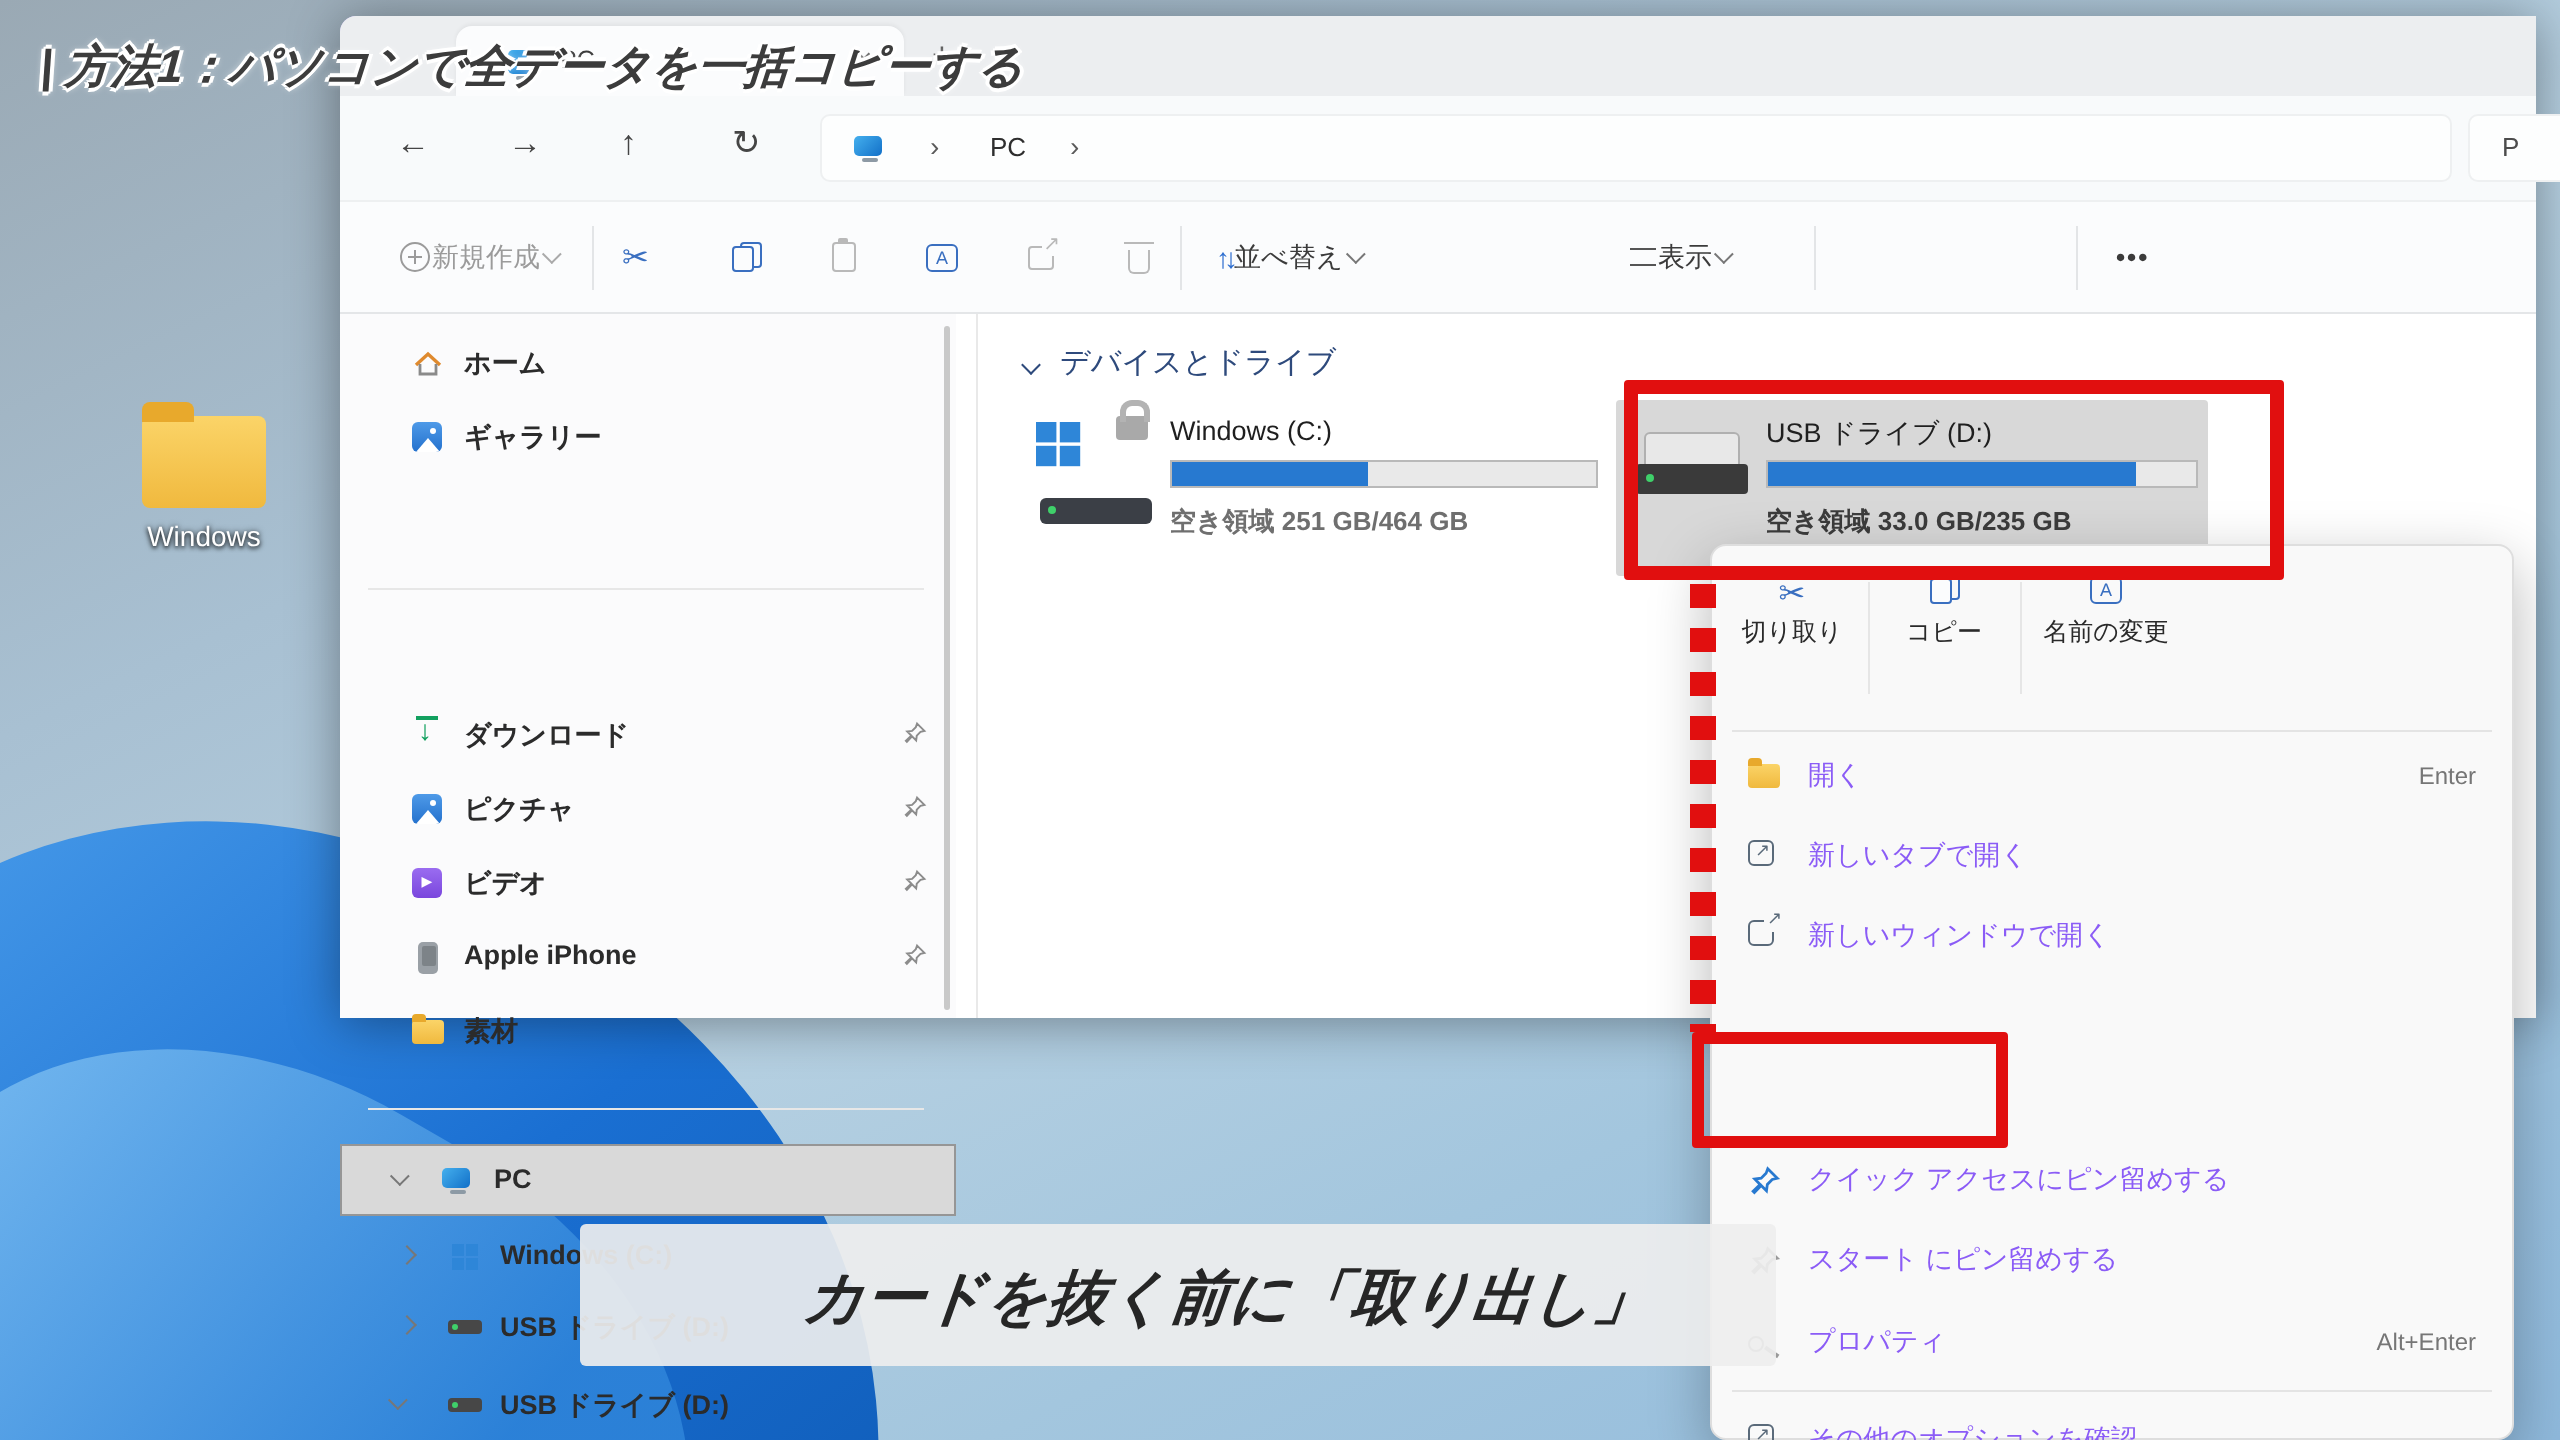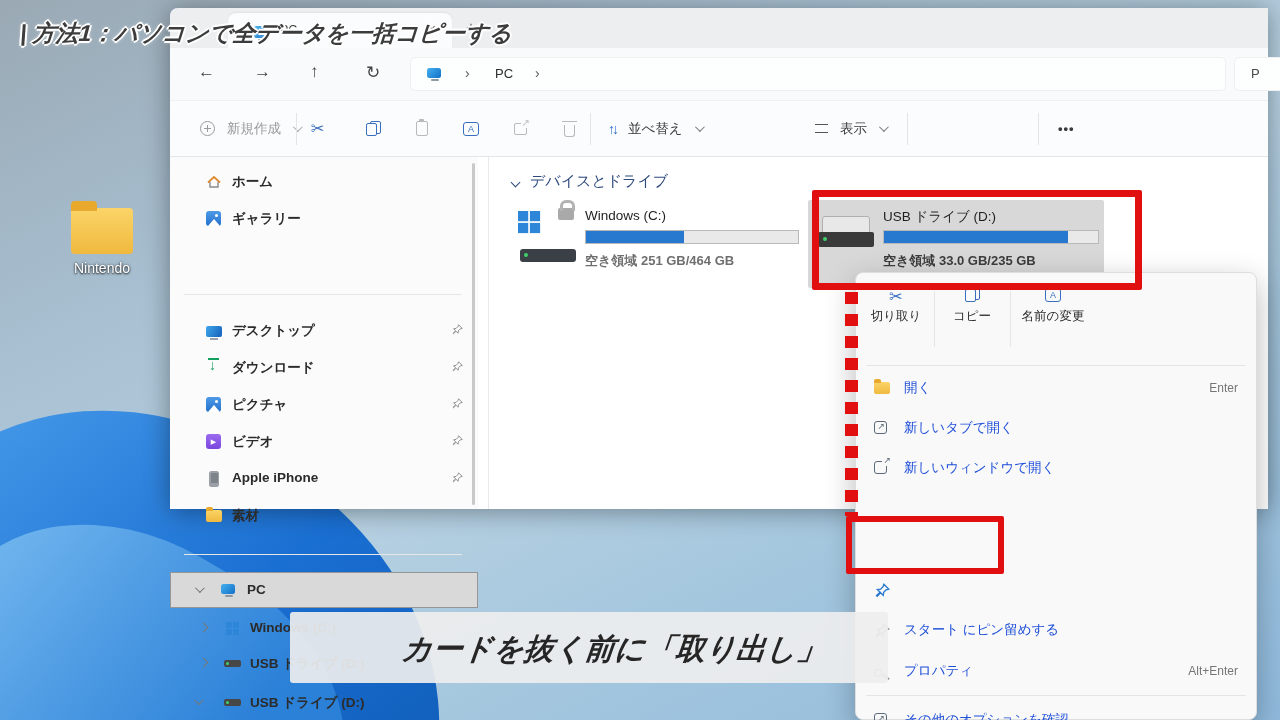--- a/index.html
+++ b/index.html
@@ -29,21 +29,21 @@
 
   .navbar{position:absolute;left:0;top:40px;right:0;height:52px;background:#f8fafb;}
   .nav-glyph{position:absolute;top:14px;font-size:17px;color:#454545;}
   .addressbar{position:absolute;left:240px;top:9px;width:816px;height:34px;background:#fdfefe;border:1px solid #eef0f1;border-radius:5px;}
   .crumb-ico{position:absolute;left:16px;top:10px;}
   .crumb-sep{position:absolute;top:7px;font-size:14px;color:#5a5a5a;}
   .crumb-txt{position:absolute;left:84px;top:8px;font-size:13px;color:#2e2e2e;}
   .searchbox{position:absolute;left:1064px;top:9px;width:90px;height:34px;background:#fdfefe;border:1px solid #eef0f1;border-radius:5px;font-size:13px;color:#4c4c4c;padding:8px 0 0 16px;}
 
   .toolbar{position:absolute;left:0;top:92px;right:0;height:57px;background:#fbfcfd;border-top:1px solid #eef0f1;border-bottom:1px solid #e4e6e8;}
-  .tb{position:absolute;top:0;height:100%;display:flex;align-items:center;gap:12px;font-size:13.5px;color:#3b3b3b;}
+  .tb{position:absolute;top:0;height:100%;display:flex;align-items:center;gap:1px;font-size:13.5px;color:#3b3b3b;}
   .tb.dis{color:#9b9b9b;}
   .tdiv{position:absolute;top:12px;width:1px;height:32px;background:#e3e5e7;}
   .chev{display:inline-block;width:7px;height:7px;border-right:1.4px solid #777;border-bottom:1.4px solid #777;transform:rotate(45deg) translateY(-2px);}
   .chev.r{transform:rotate(-45deg);}
   .plus-circle{display:inline-block;width:15px;height:15px;border:1.4px solid #9b9b9b;border-radius:50%;position:relative;}
   .plus-circle::before,.plus-circle::after{content:"";position:absolute;background:#9b9b9b;}
   .plus-circle::before{left:3px;top:6px;width:7px;height:1.4px;}
   .plus-circle::after{left:6px;top:3px;width:1.4px;height:7px;}
   .glyph-cut{font-size:16px;color:#3a6fc0;}
   .ic-copy{position:relative;width:15px;height:15px;}
@@ -115,21 +115,21 @@
 
   
   .ctx{position:absolute;left:855px;top:272px;width:402px;height:448px;background:#f9f9f9;border:1px solid #dedede;border-radius:8px;box-shadow:0 10px 30px rgba(0,0,0,.28);z-index:3;}
   .ctx-cmd{position:absolute;top:8px;width:76px;height:80px;text-align:center;font-size:12.5px;color:#2a2a2a;}
   .ctx-cmd .ci{display:inline-block;margin-top:6px;height:20px;}
   .ctx-cmd .cl{display:block;margin-top:2px;line-height:15px;}
   .ctx-cmd-div{position:absolute;top:18px;width:1px;height:56px;background:#e6e6e6;}
   .ctx-div{position:absolute;left:10px;right:10px;height:1px;background:#e4e4e4;}
   .ctx-item{position:absolute;left:4px;right:4px;height:40px;}
   .ctx-item .mi{position:absolute;left:14px;top:11px;width:18px;height:18px;}
-  .ctx-item .ml{position:absolute;left:44px;top:10px;font-size:13.5px;color:#1d4ed8;white-space:nowrap;}
+  .ctx-item .ml{position:absolute;left:44px;top:10px;font-size:13.5px;color:#8b5cf6;white-space:nowrap;}
   .ctx-item .ms{position:absolute;right:14px;top:12px;font-size:12px;color:#767676;}
   .ctx-item.hov{background:#ededed;border-radius:4px;}
   .ic-box-arrow{position:relative;width:13px;height:13px;border:1.3px solid #5a6a7a;border-radius:3px;}
   .ic-box-arrow::after{content:"↗";position:absolute;right:1px;top:-1px;font-size:9px;color:#5a6a7a;}
   .ic-box-arrow.out::after{right:-5px;top:-7px;background:#f9f9f9;padding:0 0 1px 1px;}
   .ic-format{position:relative;width:14px;height:9px;margin-top:4px;border:1.3px solid #5a6a7a;border-radius:2px;}
   .ic-format::after{content:"↻";position:absolute;right:-6px;top:-9px;font-size:10px;color:#5a6a7a;}
   .pin-svg{width:17px;height:17px;stroke:#2779d0;fill:none;stroke-width:1.3;}
   .pin-svg.gray{stroke:#9a9a9a;}
   .ic-key{position:relative;width:8px;height:8px;border:1.5px solid #9a9a9a;border-radius:50%;margin-top:4px;}
@@ -147,21 +147,21 @@
 </head>
 <body>
 
 <div class="stage">
 
   <div class="desktop">
     <div class="petal1"></div>
     <div class="petal2"></div>
     <div class="desk-icon">
       <div class="folder-big"></div>
-      <div class="desk-label">Nintendo</div>
+      <div class="desk-label">Windows</div>
     </div>
   </div>
 
   <div class="win">
 
     <div class="tabstrip">
       <div class="tab">
         <span class="ico-monitor tab-ico"></span>
         <span class="tab-label">PC</span>
         <span class="tab-close">×</span>
@@ -233,27 +233,20 @@
               <path d="M4 8v5h8V8" stroke="#8a8a8a" fill="none" stroke-width="1.4"></path>
             </svg>
           <span class="sb-label">ホーム</span>
         </div>
         <div class="sb-row" style="top:44px">
           <span class="ico-sq ico-gallery sb-ico"></span>
           <span class="sb-label">ギャラリー</span>
         </div>
         <div class="sb-div" style="top:137px"></div>
 
-        <div class="sb-row" style="top:156px">
-          <span class="ico-desktop sb-ico"></span>
-          <span class="sb-label">デスクトップ</span>
-          <svg class="sb-pin" width="13" height="13" viewBox="0 0 16 16">
-              <path d="M9.3 2.2l4.5 4.5-2.4.6-2.3 2.3-.4 3-2.5-2.5L3 13.4l-.6-.6 3.3-3.2L3.2 7.1l3-.4L8.5 4.4z" fill="none" stroke="#8c8c8c" stroke-width="1.2"></path>
-            </svg>
-        </div>
         <div class="sb-row" style="top:193px">
           <span class="ico-down sb-ico"></span>
           <span class="sb-label">ダウンロード</span>
           <svg class="sb-pin" width="13" height="13" viewBox="0 0 16 16">
               <path d="M9.3 2.2l4.5 4.5-2.4.6-2.3 2.3-.4 3-2.5-2.5L3 13.4l-.6-.6 3.3-3.2L3.2 7.1l3-.4L8.5 4.4z" fill="none" stroke="#8c8c8c" stroke-width="1.2"></path>
             </svg>
         </div>
         <div class="sb-row" style="top:230px">
           <span class="ico-sq ico-pict sb-ico"></span>
           <span class="sb-label">ピクチャ</span>
@@ -368,20 +361,21 @@
       <span class="ml">新しいタブで開く</span>
     </div>
     <div class="ctx-item" style="top:176px">
       <span class="mi"><span class="ic-box-arrow out" style="display:inline-block"></span></span>
       <span class="ml">新しいウィンドウで開く</span>
     </div>
     <div class="ctx-item" style="top:298px">
       <span class="mi"><svg class="pin-svg" viewBox="0 0 16 16">
             <path d="M9.3 2.2l4.5 4.5-2.4.6-2.3 2.3-.4 3-2.5-2.5L3 13.4l-.6-.6 3.3-3.2L3.2 7.1l3-.4L8.5 4.4z"></path>
           </svg></span>
+      <span class="ml">クイック アクセスにピン留めする</span>
     </div>
     <div class="ctx-item" style="top:338px">
       <span class="mi"><svg class="pin-svg gray" viewBox="0 0 16 16">
             <path d="M9.3 2.2l4.5 4.5-2.4.6-2.3 2.3-.4 3-2.5-2.5L3 13.4l-.6-.6 3.3-3.2L3.2 7.1l3-.4L8.5 4.4z"></path>
           </svg></span>
       <span class="ml">スタート にピン留めする</span>
     </div>
     <div class="ctx-item" style="top:379px">
       <span class="mi"><span class="ic-key" style="display:inline-block"></span></span>
       <span class="ml">プロパティ</span>

